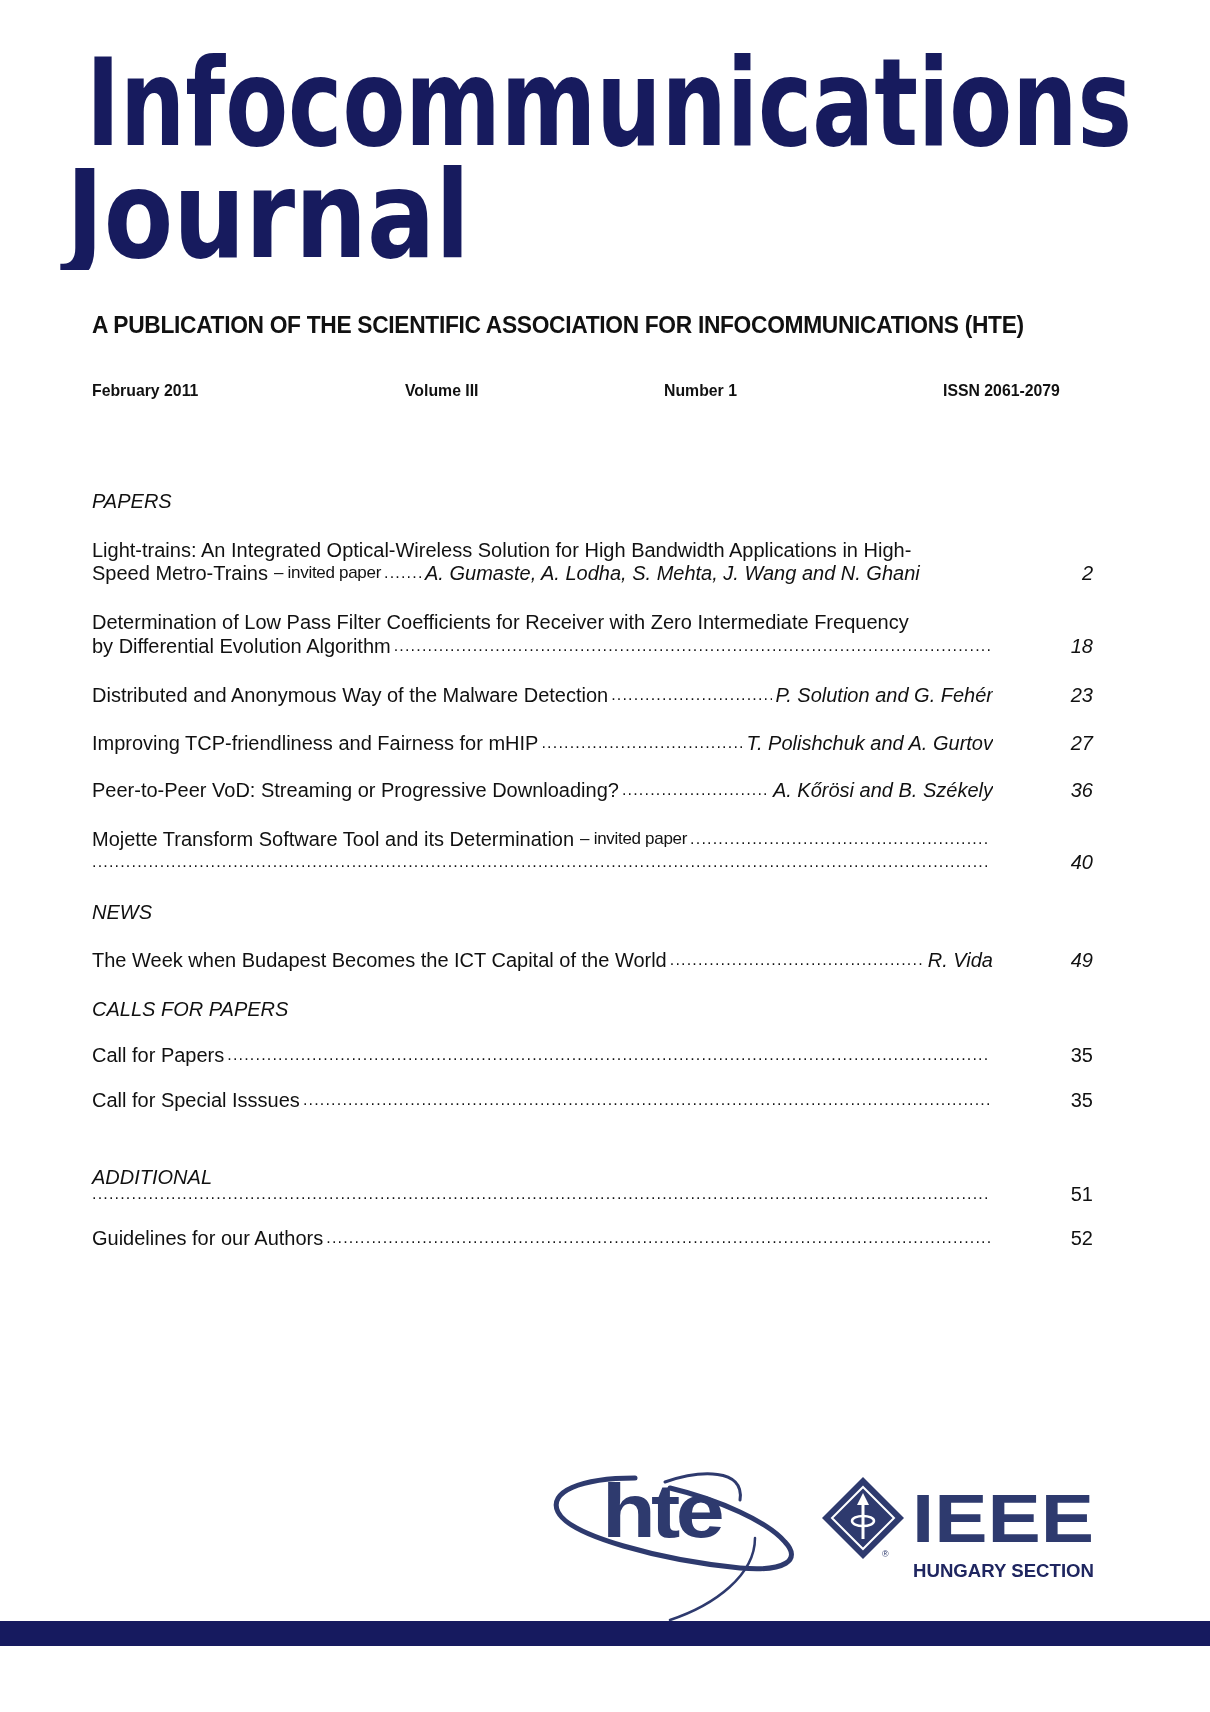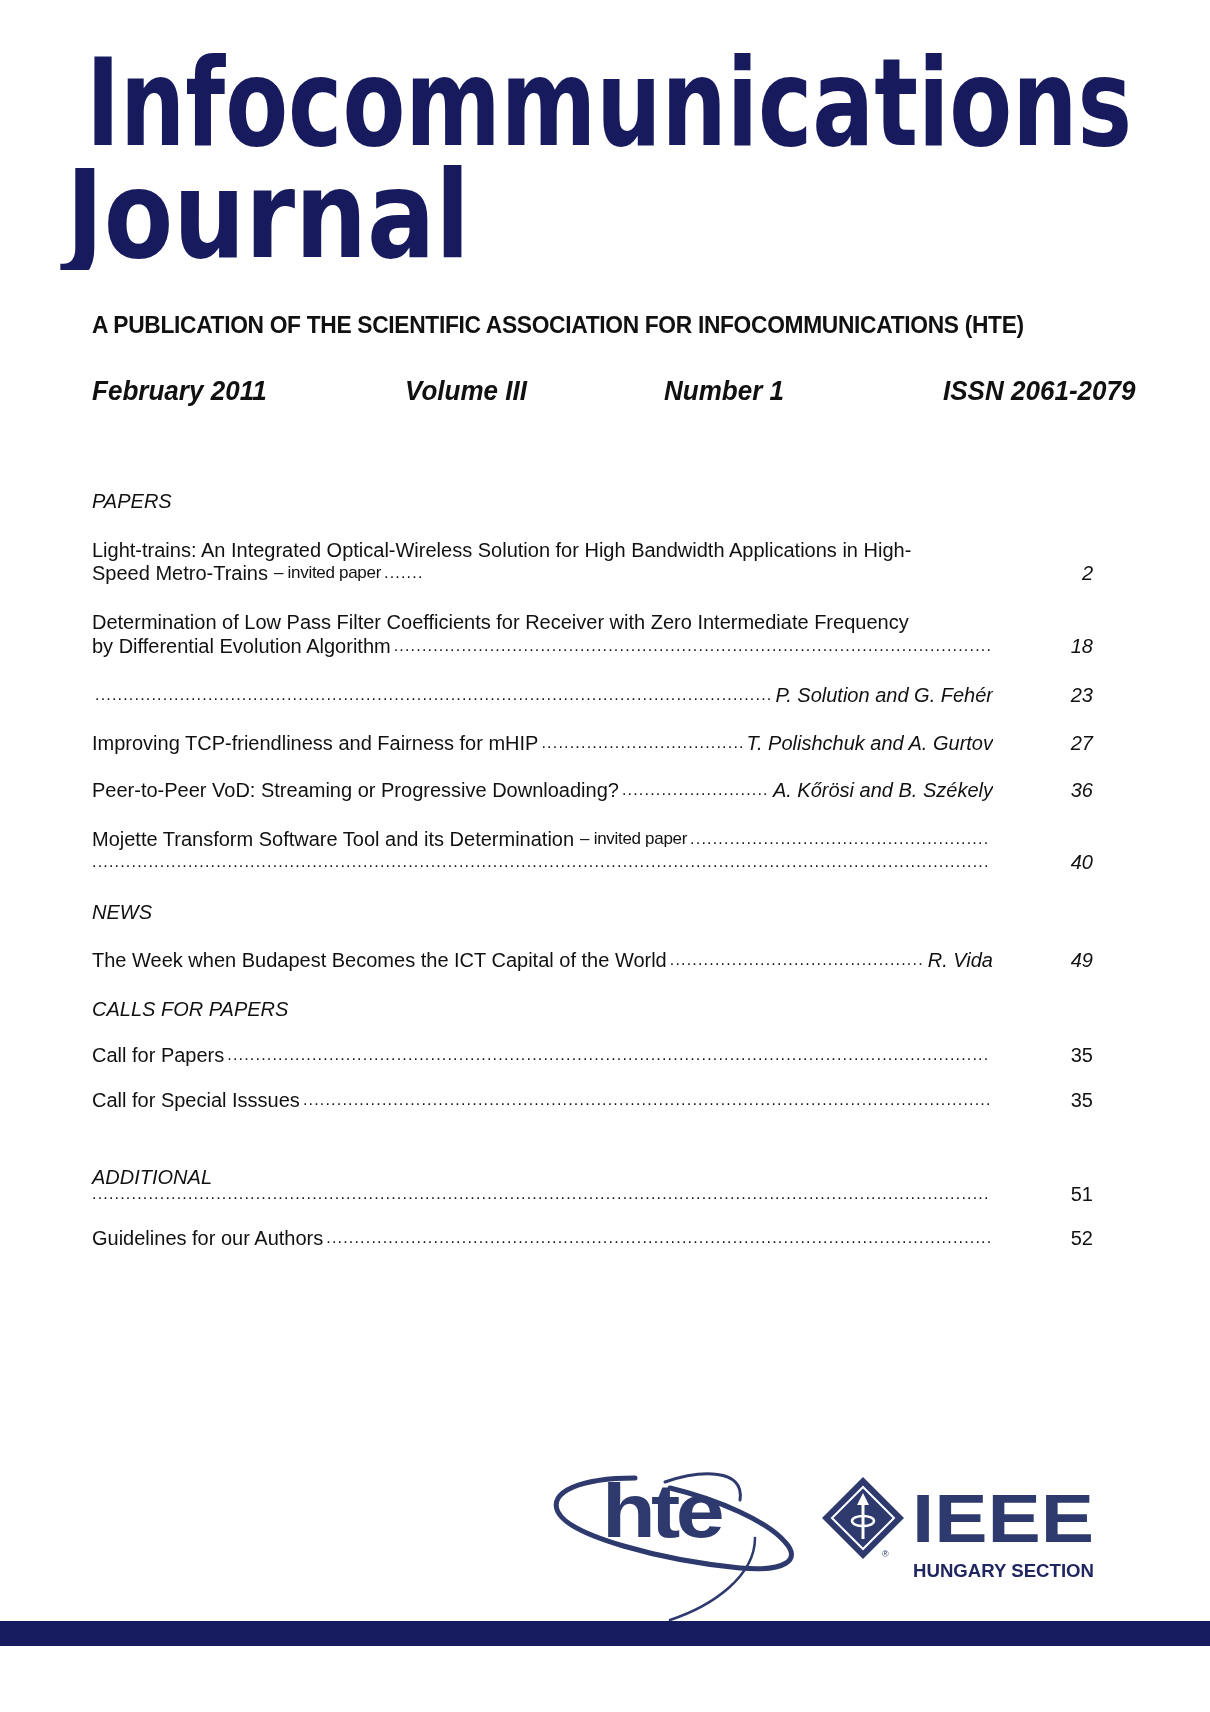--- a/index.html
+++ b/index.html
@@ -4,21 +4,21 @@
 <style>
   html, body { margin: 0; padding: 0; background: #ffffff; }
   body { width: 1210px; height: 1712px; position: relative; overflow: hidden; font-family: "Liberation Sans", sans-serif; color: #111111; }
   .abs { position: absolute; }
 
   
   .mast { position: absolute; left: 0; top: 0; width: 1210px; height: 270px; }
   .mast svg text { font-family: "DejaVu Sans", sans-serif; font-weight: bold; }
 
   .subtitle { left: 92px; top: 311px; width: 1040px; font-weight: bold; font-size: 24.5px; letter-spacing: -0.35px; white-space: nowrap; line-height: 28px; transform: scaleX(0.93); transform-origin: left top; }
-  .meta-row { left: 92px; top: 376px; width: 1040px; height: 30px; font-weight: bold; font-size: 28px; line-height: 30px; font-style: italic; }
+  .meta-row { left: 92px; top: 376px; width: 1040px; height: 30px; font-weight: bold; font-size: 17px; line-height: 30px; }
   .meta-row span { position: absolute; top: 0; white-space: nowrap; transform: scaleX(0.93); transform-origin: left top; }
 
   
   .toc { font-size: 20px; color: #111; }
   .sec-head { position: absolute; left: 92px; font-style: italic; font-size: 20px; white-space: nowrap; }
   .entry { position: absolute; left: 92px; width: 1001px; }
   .line { position: absolute; left: 0; width: 901px; white-space: nowrap; overflow: hidden; height: 24px; line-height: 24px; font-size: 20px; }
   .line .t { display: inline-block; transform-origin: left center; }
   .fill { display: flex; align-items: flex-start; width: 901px; }
   .fill .lead { flex: 1 1 auto; overflow: hidden; white-space: nowrap; margin: 0 3px; letter-spacing: 1.2px; font-size: 16px; }
@@ -54,35 +54,37 @@
 <div class="toc">
 
   <div class="sec-head" style="top:490px">PAPERS</div>
 
   <div class="entry" style="top:538px">
     <div class="line" style="top:0"><span class="t">Light-trains: An Integrated Optical-Wireless Solution for High Bandwidth Applications in High-</span></div>
     <div class="line fill" style="top:23px">
       <span>Speed Metro-Trains</span>
       <span class="small" style="margin-left:6px">– invited paper</span>
       <span class="lead" style="flex:0 0 38px"></span>
+      <span class="auth">A. Gumaste, A. Lodha, S. Mehta, J. Wang and N. Ghani</span>
     </div>
     <div class="page it" style="top:23px">2</div>
   </div>
 
   <div class="entry" style="top:610px">
     <div class="line" style="top:0"><span class="t">Determination of Low Pass Filter Coefficients for Receiver with Zero Intermediate Frequency</span></div>
     <div class="line fill" style="top:24px">
       <span>by Differential Evolution Algorithm</span>
       <span class="lead"></span>
     </div>
     <div class="page it" style="top:24px">18</div>
   </div>
 
   <div class="entry" style="top:683px">
     <div class="line fill" style="top:0">
+      <span>Distributed and Anonymous Way of the Malware Detection</span>
       <span class="lead"></span>
       <span class="auth">P. Solution and G. Fehér</span>
     </div>
     <div class="page it" style="top:0">23</div>
   </div>
 
   <div class="entry" style="top:731px">
     <div class="line fill" style="top:0">
       <span>Improving TCP-friendliness and Fairness for mHIP</span>
       <span class="lead"></span>

